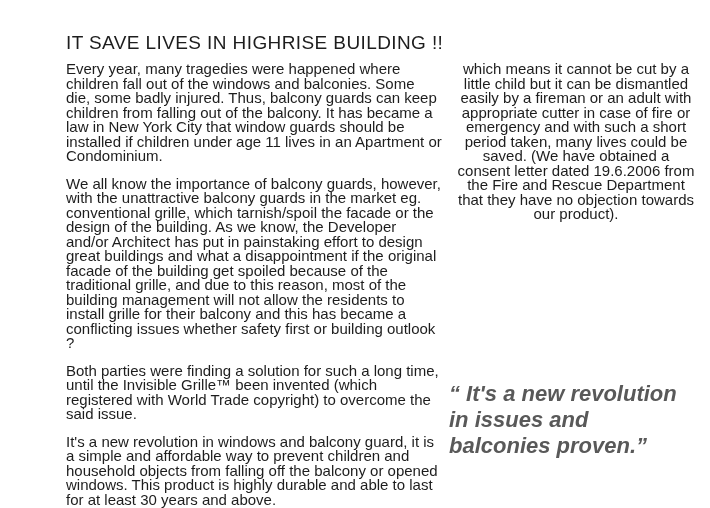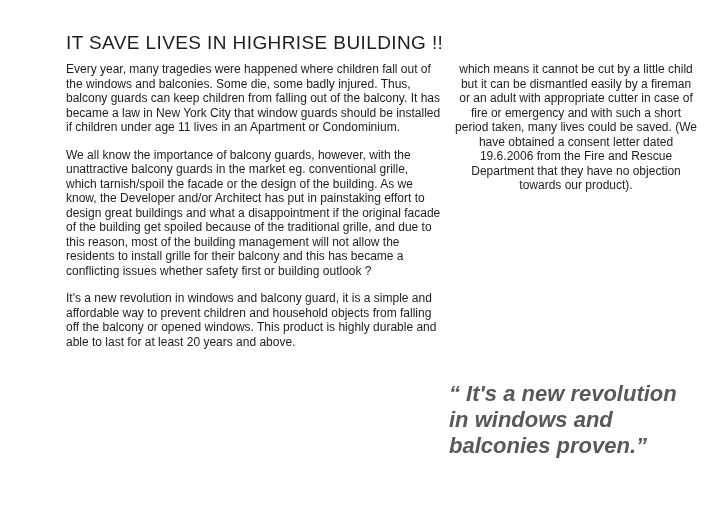--- a/index.html
+++ b/index.html
@@ -34,21 +34,21 @@
     left: 66px;
     width: 376px;
   }
   .col-right {
     left: 455px;
     width: 242px;
     text-align: center;
   }
   .col p {
     margin: 0 0 13px 0;
-    font-size: 12px;
+    font-size: 15px;
     line-height: 14.5px;
     color: #1d1d1d;
   }
   .quote {
     position: absolute;
     left: 449px;
     top: 381px;
     width: 260px;
     font-size: 22px;
     font-weight: 700;
@@ -60,26 +60,27 @@
 </head>
 <body>
 
 <div class="page">
 
   <h1 class="title">IT SAVE LIVES IN HIGHRISE BUILDING !!</h1>
 
   <div class="col col-left">
     <p>Every year, many tragedies were happened where children fall out of the windows and balconies.  Some die, some badly injured. Thus, balcony guards can keep children from falling out of the balcony.  It has became a law in New York City that window guards should be installed if children under age 11 lives in an Apartment or Condominium.</p>
     <p>We all know the importance of balcony guards, however, with the unattractive balcony guards in the market eg. conventional grille, which tarnish/spoil the facade or the design of the building. As we know, the Developer and/or Architect has put in painstaking effort to design great buildings and what a disappointment if the original facade of the building get spoiled because of the traditional grille, and due to this reason, most of the building management will not allow the residents to install grille for their balcony and this has became a conflicting issues whether safety first or building outlook ?</p>
-    <p>It's a new revolution in windows and balcony guard, it is a simple and affordable way to prevent children and household objects from falling off the balcony or opened windows. This product is highly durable and able to last for at least 20 years and above.</p>
+    <p>Both parties were finding a solution for such a long time, until the Invisible  Grille™ been invented (which registered with World Trade copyright) to overcome the said issue.</p>
+    <p>It's a new revolution in windows and balcony guard, it is a simple and affordable way to prevent children and household objects from falling off the balcony or opened windows. This product is highly durable and able to last for at least 30 years and above.</p>
   </div>
 
   <div class="col col-right">
     <p>which means it cannot be cut by a little child but it can be dismantled easily by a fireman or an adult with appropriate cutter in case of fire or emergency and with such a short period taken, many lives could be saved. (We have obtained a consent letter dated 19.6.2006 from the Fire and Rescue Department that they have no objection towards our product).</p>
   </div>
 
   <div class="quote">
     <div>“ It's a new revolution</div>
-    <div>in windows and</div>
+    <div>in issues and</div>
     <div>balconies proven.”</div>
   </div>
 
 </div>
 
 </body></html>

